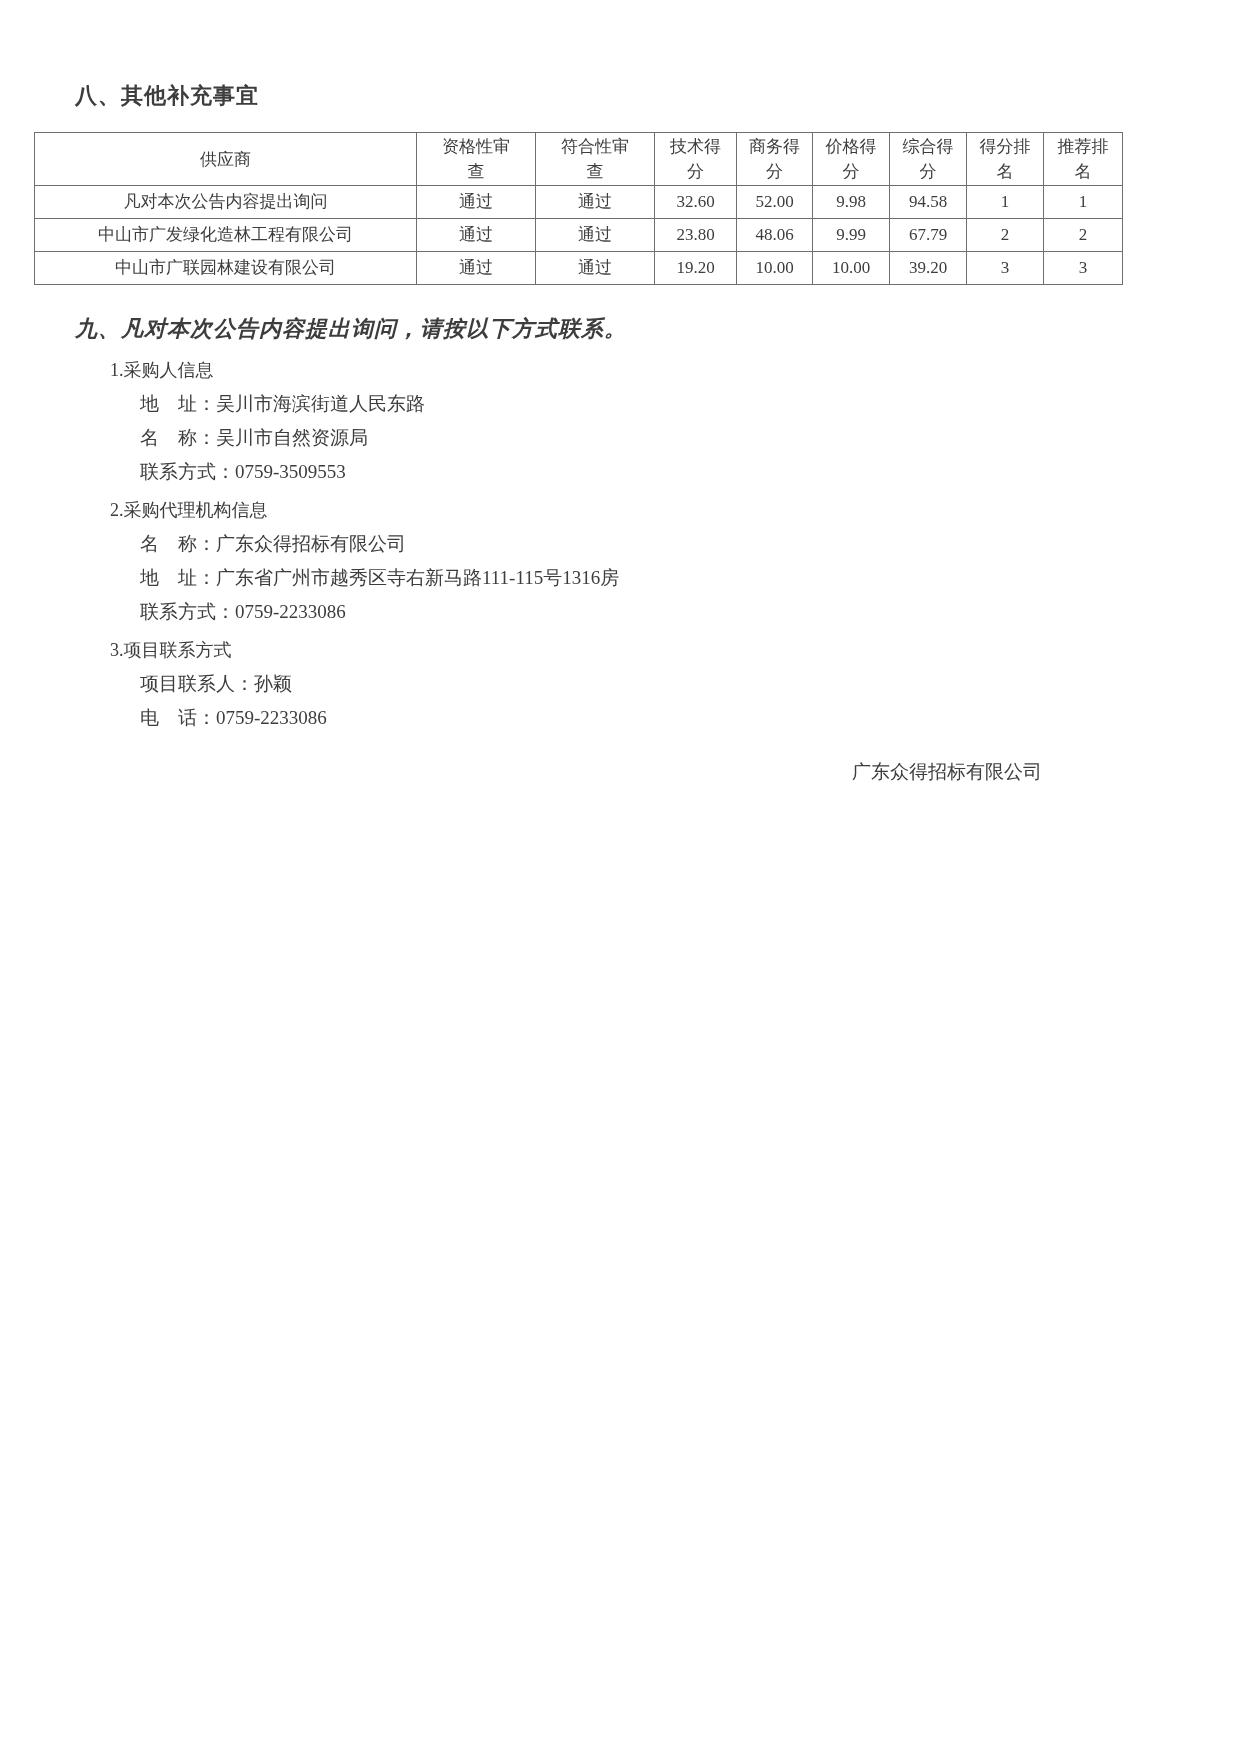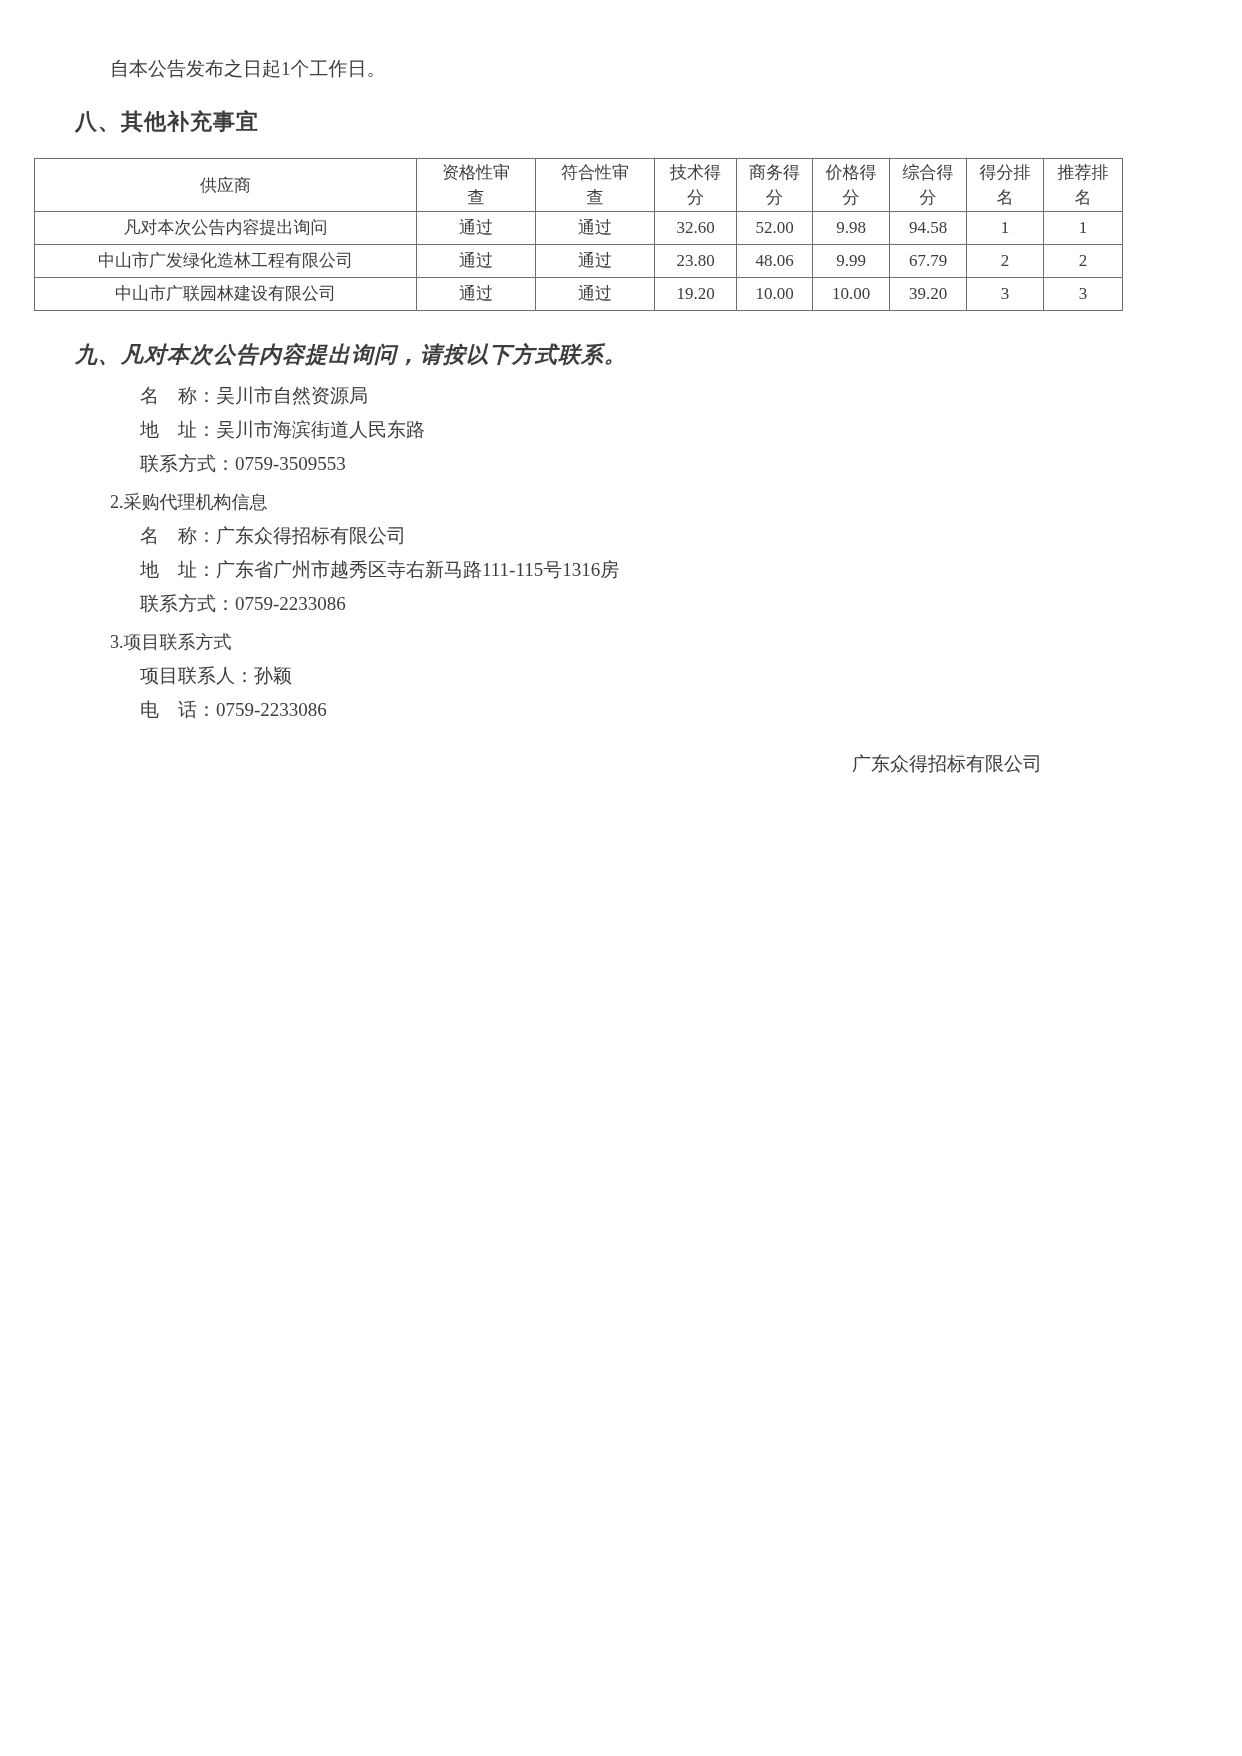--- a/index.html
+++ b/index.html
@@ -86,21 +86,20 @@
     text-align: right;
     font-size: 19px;
     line-height: 26px;
   }
 </style>
 </head>
 <body>
 
 <div class="doc">
 
-  <p class="intro-line">自本公告发布之日起1个工作日。</p>
 
   <h2 class="section-heading">八、其他补充事宜</h2>
 
 
   <table class="score-table">
     <colgroup>
       <col style="width:382px">
         <col style="width:119px">
         <col style="width:119px">
       <col style="width:82px">
@@ -165,22 +164,23 @@
         <td>3</td>
         <td>3</td>
       </tr>
     </tbody>
   </table>
 
   <h2 class="section9-heading">九、凡对本次公告内容提出询问，请按以下方式联系。</h2>
 
   <div class="contact-block">
 
+    <p class="group-title">1.采购人信息</p>
+    <p class="group-line">地　址：吴川市海滨街道人民东路</p>
     <p class="group-line">名　称：吴川市自然资源局</p>
-    <p class="group-line">地　址：吴川市海滨街道人民东路</p>
     <p class="group-line">联系方式：0759-3509553</p>
 
     <p class="group-title">2.采购代理机构信息</p>
     <p class="group-line">名　称：广东众得招标有限公司</p>
     <p class="group-line">地　址：广东省广州市越秀区寺右新马路111-115号1316房</p>
     <p class="group-line">联系方式：0759-2233086</p>
 
     <p class="group-title">3.项目联系方式</p>
     <p class="group-line">项目联系人：孙颖</p>
     <p class="group-line">电　话：0759-2233086</p>

